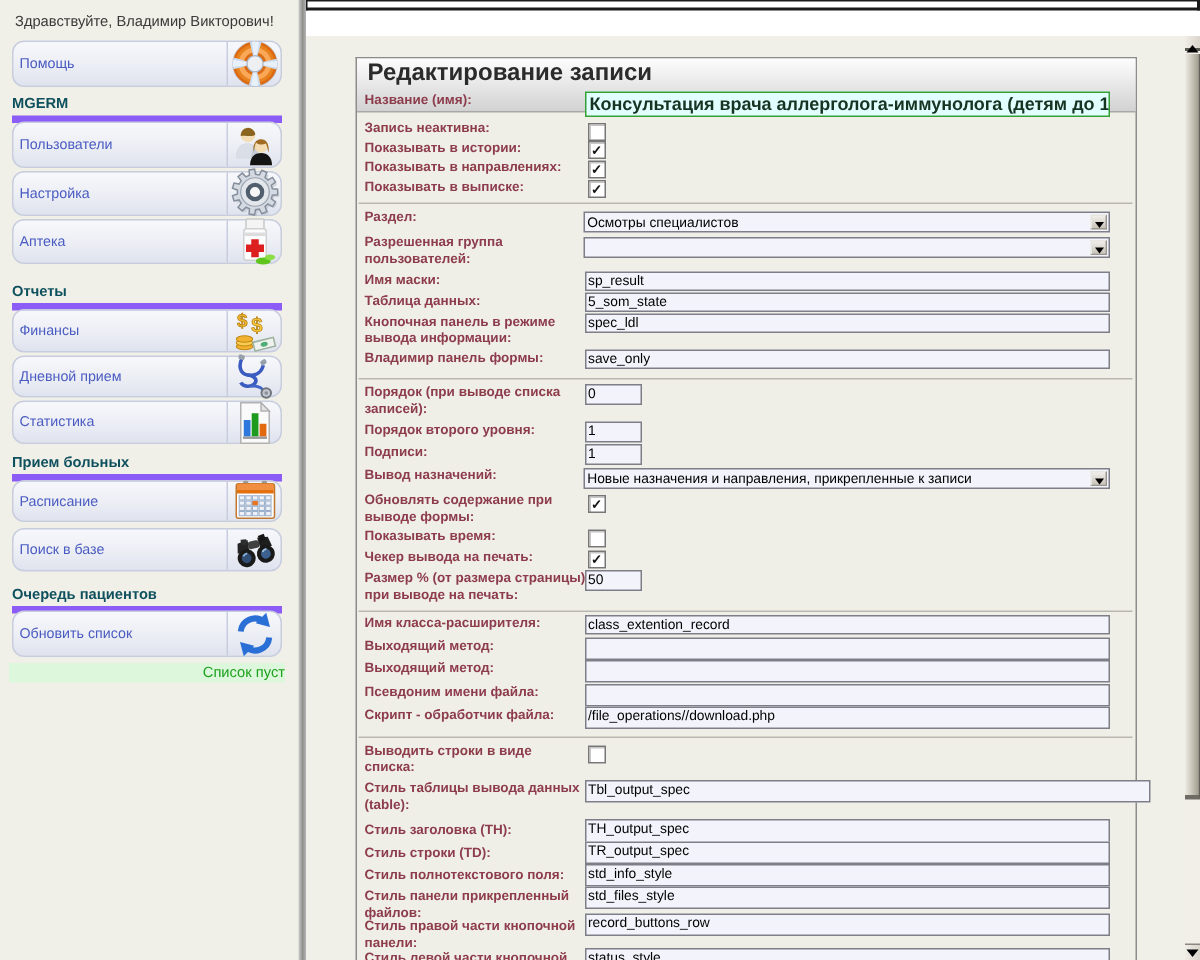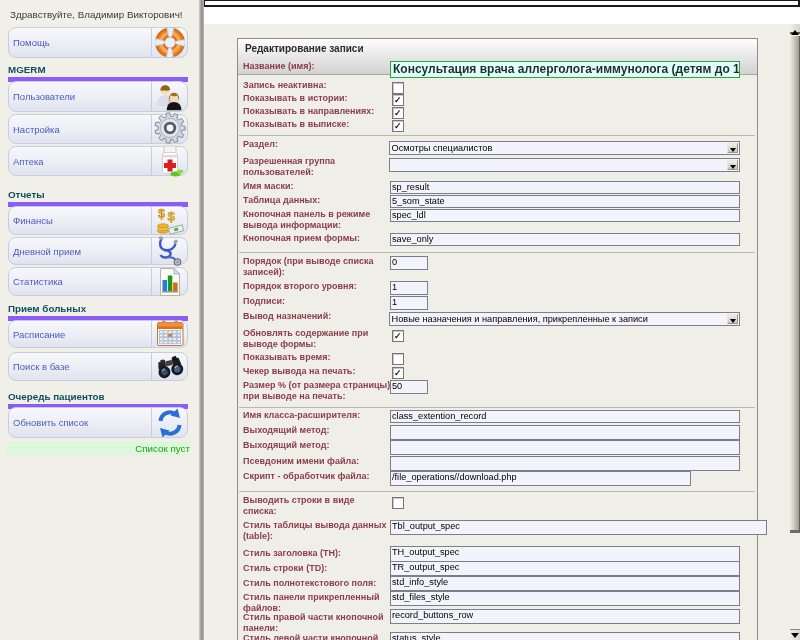--- a/index.html
+++ b/index.html
@@ -17,21 +17,21 @@
 
 #divider{left:199px;top:0;width:5px;height:640px;background:linear-gradient(to right,#cdcdcb,#8f8f8d 55%,#b5b5b3)}
 #mainwhite{left:204px;top:0;width:596px;height:24px;background:#fff}
 #blk1{left:204px;top:0;width:596px;height:1px;background:#1a1a1a}
 #blk2{left:204px;top:5px;width:596px;height:2px;background:#1a1a1a}
 #blk3{left:204px;top:0;width:1px;height:7px;background:#1a1a1a}
 #blk4{left:798px;top:0;width:2px;height:7px;background:#1a1a1a}
 #maincontent{left:204px;top:24px;width:596px;height:616px;background:#f1f0e8}
 
 #panel{left:237px;top:38px;width:521px;height:602px;border:1px solid #8c8c8c;border-bottom:none;background:#f0efe7}
-#phdr{left:238px;top:39px;width:519px;height:36px;background:linear-gradient(#fdfdfd,#d2d2d2);border-bottom:1px solid #a8a8a8;font-size:10px;font-weight:bold;color:#2b2b2b;line-height:19px;padding-left:7px}
+#phdr{left:238px;top:39px;width:519px;height:36px;background:linear-gradient(#fdfdfd,#d2d2d2);border-bottom:1px solid #a8a8a8;font-size:16px;font-weight:bold;color:#2b2b2b;line-height:19px;padding-left:7px}
 .lbl{left:243px;width:148px;font-size:9px;font-weight:bold;color:#8d3c4c;line-height:11px}
 .inp{background:#f3f3fb;border:1px solid #7e7e88;font-size:9.2px;color:#000;line-height:11px;padding:0 0 0 1px;overflow:hidden;white-space:nowrap}
 .sel{background:#f3f3fb;border:1px solid #7e7e88;font-size:9.2px;color:#000;overflow:hidden;white-space:nowrap}
 .sel .sarr{position:absolute;right:1px;top:1px;bottom:1px;width:11px;background:linear-gradient(#f0eeea,#c9c4ba);border:1px solid #9a968c;border-top-color:#e8e6e0;border-left-color:#e8e6e0}
 .sel .sarr:after{content:"";position:absolute;left:1.5px;top:4px;border:3.5px solid transparent;border-top:4.5px solid #000}
 .cb{width:11.5px;height:11.5px;background:#fff;border:1px solid #777;box-shadow:inset 1px 1px 0 #c6c6c6;font-size:9px;line-height:10px;font-weight:bold;color:#151515;text-align:center}
 .hr{left:239px;width:516px;height:1px;background:#b9b8b0}
 
 #sbtrack{left:790px;top:24px;width:10px;height:616px;background:#f2efe9}
 #sbup{left:790px;top:24px;width:10px;height:10px;background:linear-gradient(to right,#f0ece6,#d9d5cc);border-bottom:2px solid #5a5954}
@@ -243,21 +243,21 @@
 <div class="abs lbl" style="top:156px">Разрешенная группа<br>пользователей:</div>
 <div class="abs sel" style="left:389px;top:158px;width:351px;height:14px;line-height:12px;padding-left:1.5px">
     <span class="sarr"></span>
   </div>
 <div class="abs lbl" style="top:181px">Имя маски:</div>
 <div class="abs inp" style="left:390px;top:181px;width:350px;height:13px">sp_result</div>
 <div class="abs lbl" style="top:195px">Таблица данных:</div>
 <div class="abs inp" style="left:390px;top:195px;width:350px;height:13px">5_som_state</div>
 <div class="abs lbl" style="top:209px">Кнопочная панель в режиме<br>вывода информации:</div>
 <div class="abs inp" style="left:390px;top:209px;width:350px;height:13px">spec_ldl</div>
-<div class="abs lbl" style="top:233px">Кнопочная прием формы:</div>
+<div class="abs lbl" style="top:233px">Владимир панель формы:</div>
 <div class="abs inp" style="left:390px;top:233px;width:350px;height:13px">save_only</div>
 <div class="abs hr" style="top:252px"></div>
 <div class="abs lbl" style="top:256px">Порядок (при выводе списка<br>записей):</div>
 <div class="abs inp" style="left:390px;top:256px;width:38px;height:14px">0</div>
 <div class="abs lbl" style="top:281px">Порядок второго уровня:</div>
 <div class="abs inp" style="left:390px;top:281px;width:38px;height:14px">1</div>
 <div class="abs lbl" style="top:296px">Подписи:</div>
 <div class="abs inp" style="left:390px;top:296px;width:38px;height:14px">1</div>
 <div class="abs lbl" style="top:311px">Вывод назначений:</div>
 <div class="abs sel" style="left:389px;top:312px;width:351px;height:14px;line-height:12px;padding-left:1.5px">Новые назначения и направления, прикрепленные к записи<span class="sarr"></span></div>
@@ -272,21 +272,21 @@
 <div class="abs hr" style="top:407px"></div>
 <div class="abs lbl" style="top:410px">Имя класса-расширителя:</div>
 <div class="abs inp" style="left:390px;top:410px;width:350px;height:13px">class_extention_record</div>
 <div class="abs lbl" style="top:425px">Выходящий метод:</div>
 <div class="abs inp" style="left:390px;top:425px;width:350px;height:15px"></div>
 <div class="abs lbl" style="top:440px">Выходящий метод:</div>
 <div class="abs inp" style="left:390px;top:440px;width:350px;height:15px"></div>
 <div class="abs lbl" style="top:456px">Псевдоним имени файла:</div>
 <div class="abs inp" style="left:390px;top:456px;width:350px;height:15px"></div>
 <div class="abs lbl" style="top:471px">Скрипт - обработчик файла:</div>
-<div class="abs inp" style="left:390px;top:471px;width:301px;height:15px">/file_operations//download.php</div>
+<div class="abs inp" style="left:390px;top:471px;width:350px;height:15px">/file_operations//download.php</div>
 <div class="abs hr" style="top:491px"></div>
 <div class="abs lbl" style="top:495px">Выводить строки в виде<br>списка:</div>
 <div class="abs cb" style="left:392px;top:497px"></div>
 <div class="abs lbl" style="top:520px">Стиль таблицы вывода данных<br>(table):</div>
 <div class="abs inp" style="left:390px;top:520px;width:377px;height:15px">Tbl_output_spec</div>
 <div class="abs lbl" style="top:548px">Стиль заголовка (TH):</div>
 <div class="abs inp" style="left:390px;top:546px;width:350px;height:27px">TH_output_spec</div>
 <div class="abs lbl" style="top:563px">Стиль строки (TD):</div>
 <div class="abs inp" style="left:390px;top:561px;width:350px;height:15px">TR_output_spec</div>
 <div class="abs lbl" style="top:578px">Стиль полнотекстового поля:</div>

